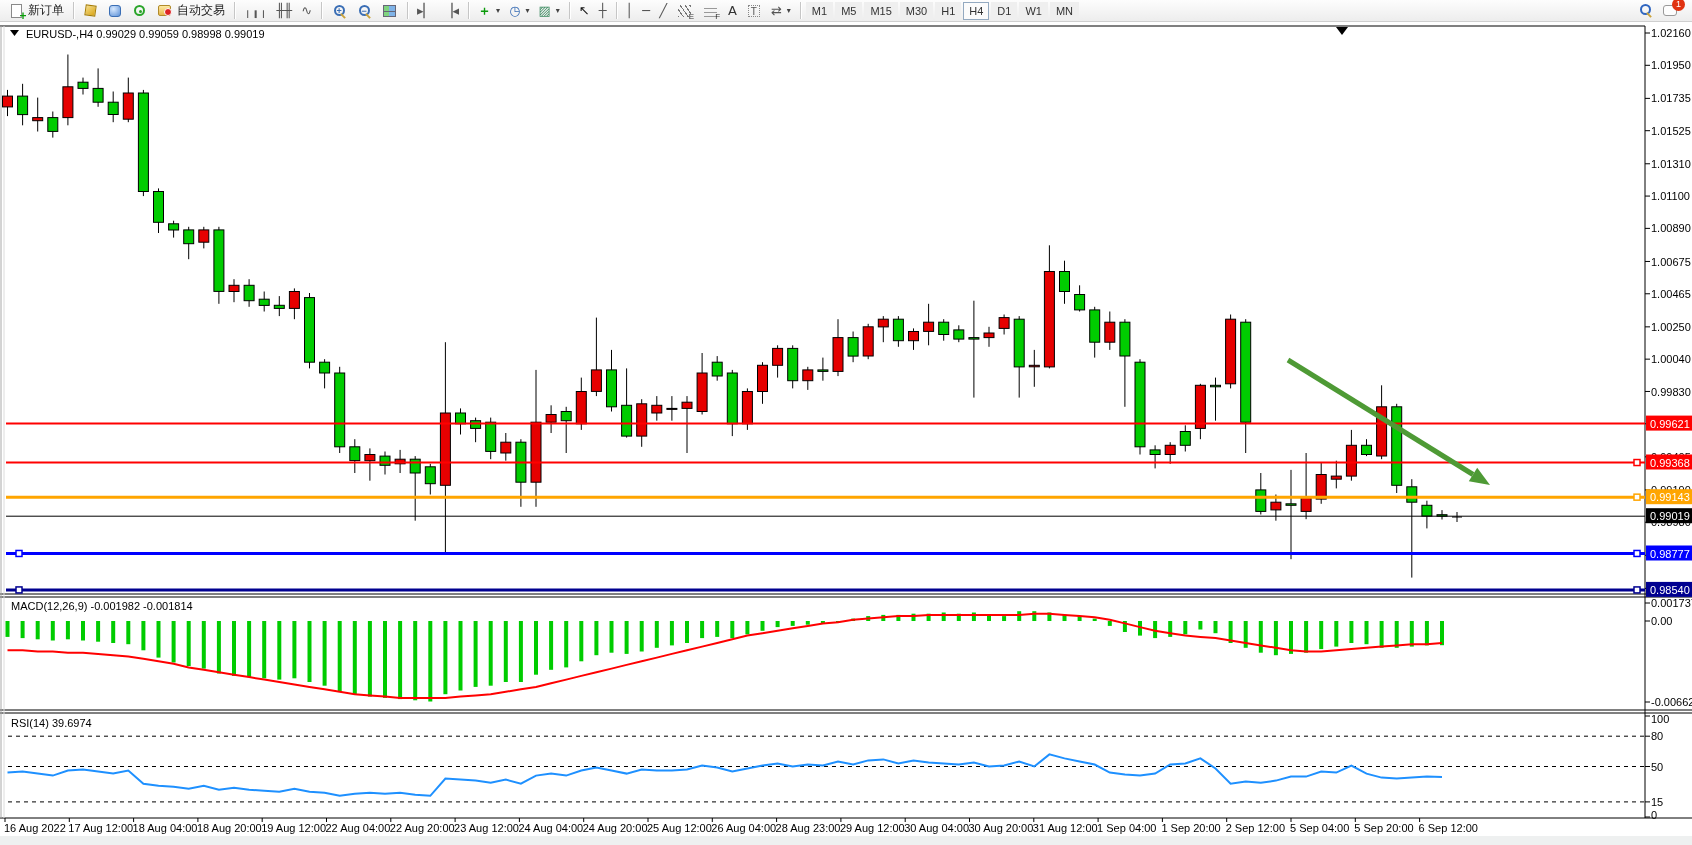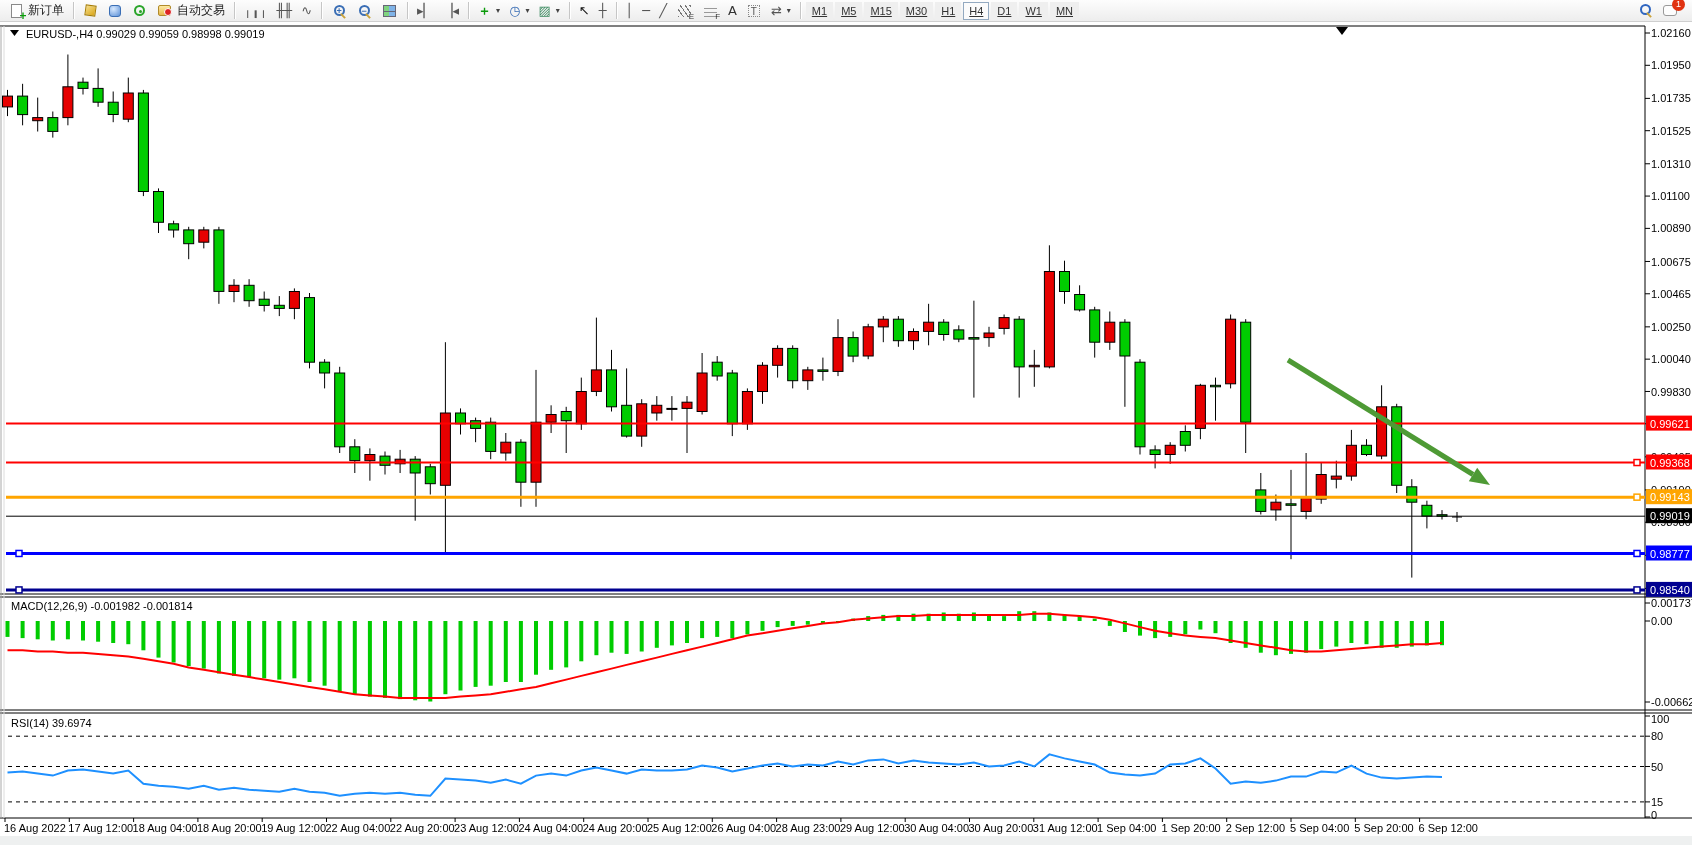--- a/index.html
+++ b/index.html
@@ -21,21 +21,21 @@
   .ic-signal::after { content:""; position:absolute; left:3px; top:3px; width:3px; height:3px; background:#2aa52a; border-radius:50%; }
   .ic-auto { width:13px; height:11px; margin:2px; background:linear-gradient(#fde9a2,#e8b64b); border:1px solid #b08a2a; border-radius:2px; }
   .ic-auto::after { content:""; position:absolute; right:-2px; bottom:-1px; width:6px; height:6px; background:#dd2222; border:1px solid #fff; border-radius:50%; }
   .ic-lens { width:11px; height:11px; margin:1px; border:2px solid #3a6eb5; border-radius:50%; color:#3a6eb5; font-size:9px; font-weight:bold; text-align:center; line-height:8px; }
   .ic-lens::after { content:""; position:absolute; right:-3px; bottom:-3px; width:6px; height:2px; background:#caa23a; transform:rotate(45deg); }
   .ic-tiles { width:13px; height:12px; margin:2px; border:1px solid #667; background:linear-gradient(90deg,#7fd37f 50%,#7fb3e8 50%); }
   .ic-tiles::after { content:""; position:absolute; left:0; right:0; top:5px; height:1px; background:#667; }
   .ic-hatch { width:13px; height:12px; margin:2px; background:repeating-linear-gradient(55deg,#777 0 1px,transparent 1px 4px); }
   .ic-hatch b { position:absolute; right:-3px; bottom:-4px; font-size:8px; color:#333; font-weight:normal; }
   .ic-label { width:12px; height:12px; margin:2px; border:1px dotted #888; color:#555; font-size:10px; text-align:center; line-height:11px; }
-  .tf { font-size:11px; color:#333; padding:2px 5px; border:1px solid transparent;text-decoration:underline; }
+  .tf { font-size:11px; color:#333; padding:2px 5px; border:1px solid transparent; }
   .tf.active { border:1px solid #93a9c0; background:#fbfbfb; }
   .spacer { flex:1; }
   .ic-bubble { width:14px; height:11px; margin:2px 1px; background:#fdfdfd; border:1px solid #999; border-radius:3px; }
   .badge { position:absolute; top:-5px; right:-7px; min-width:13px; height:13px; background:#e03210; color:#fff;
            font-size:9px; border-radius:7px; text-align:center; line-height:13px; padding:0 2px; }
   
   #chart-wrap { position:relative; width:1692px; height:823px; background:#fff; }
   svg text { font-family:"Liberation Sans", sans-serif; }
   .t11 { font-size:11px; fill:#000; }
 </style>

